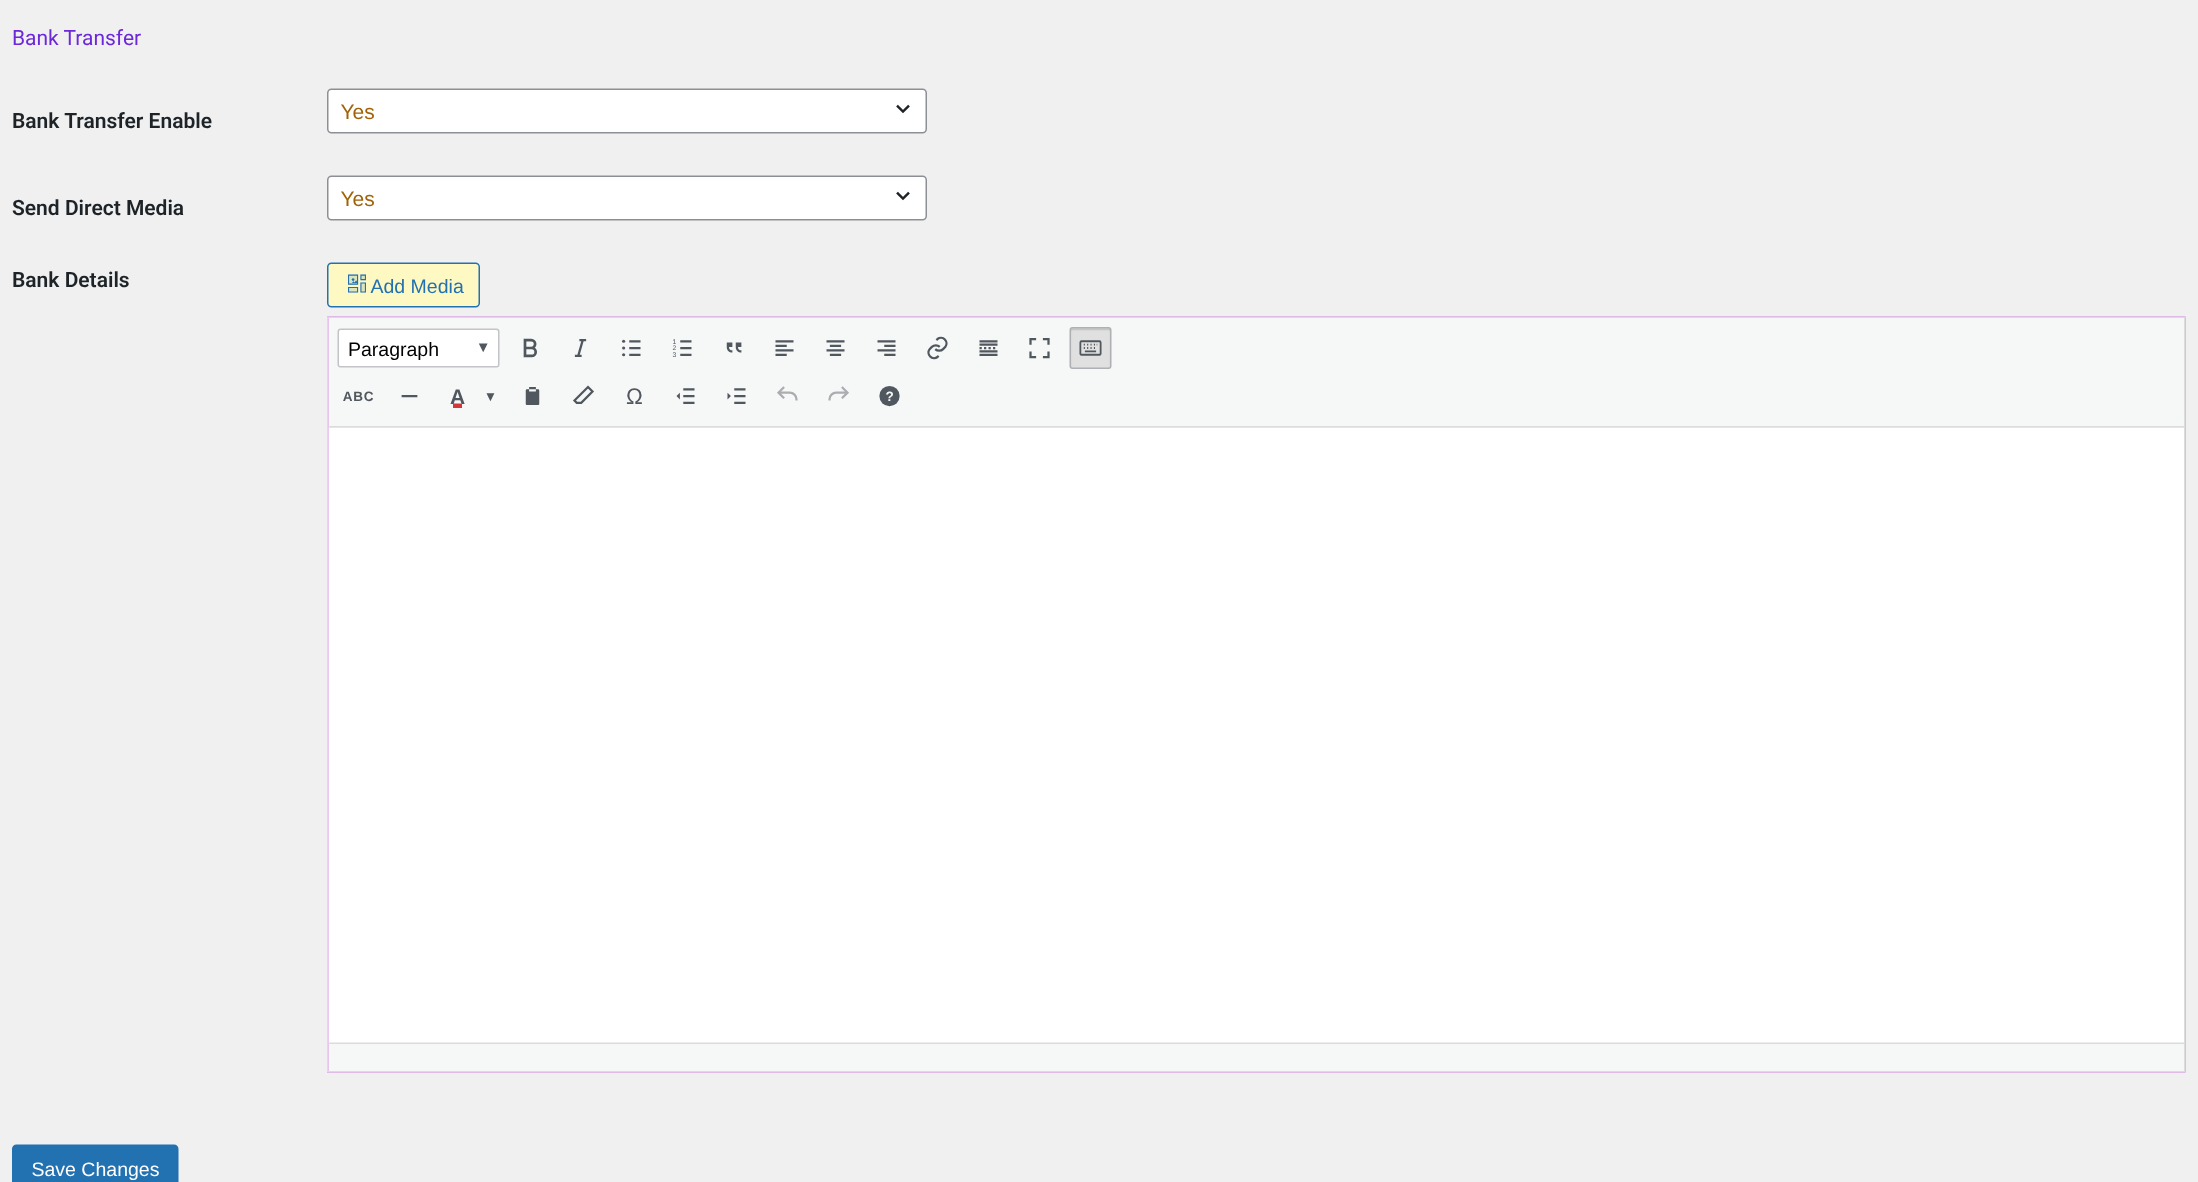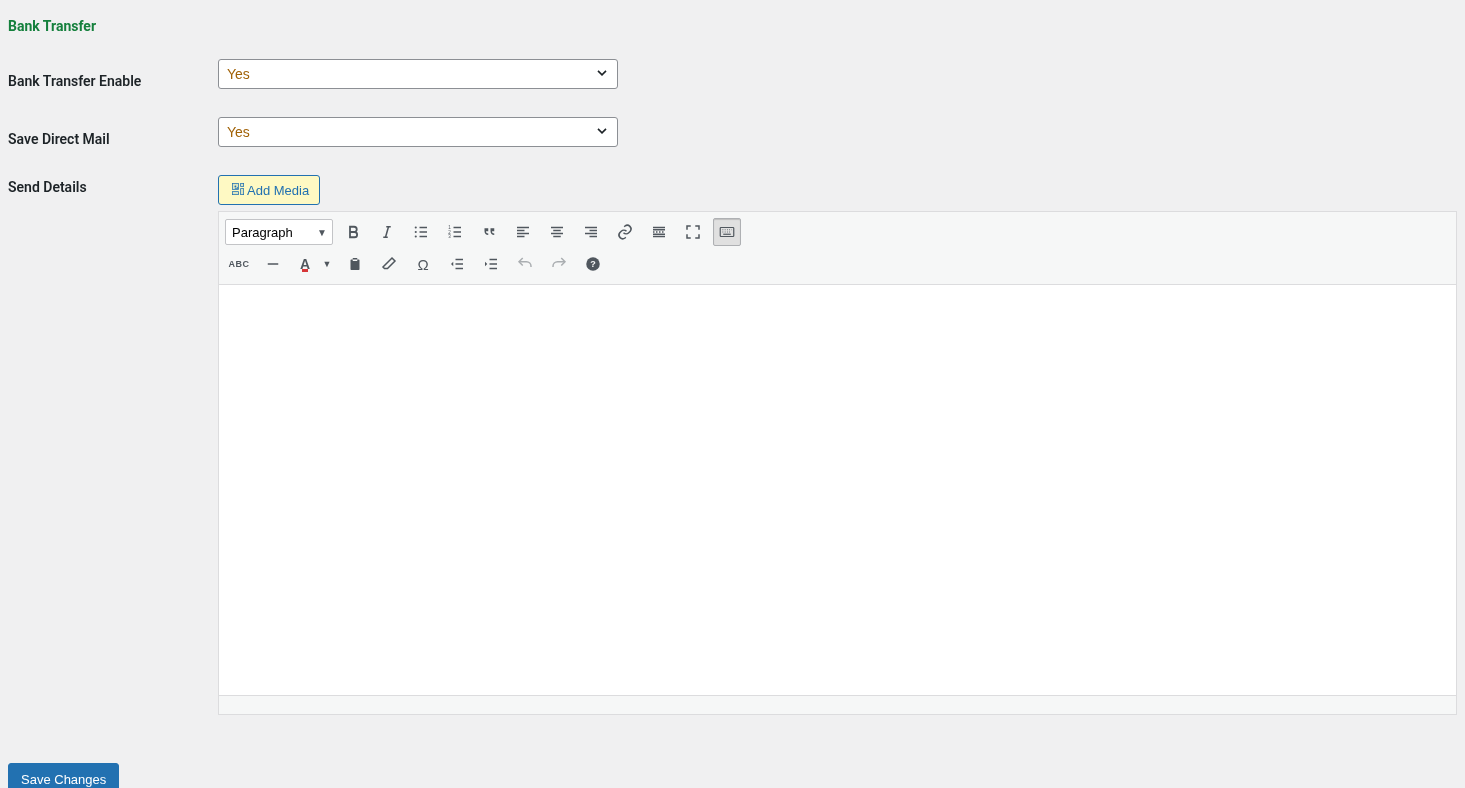--- a/index.html
+++ b/index.html
@@ -1,17 +1,17 @@
 <!DOCTYPE html>
 <html><head>
 <meta charset="utf-8">
 <style>
   html,body{margin:0;padding:0;background:#f0f0f1;font-family:-apple-system,BlinkMacSystemFont,"Segoe UI",Roboto,Oxygen-Sans,Ubuntu,Cantarell,"Helvetica Neue",sans-serif;color:#1d2327;font-size:13px;}
   .wrap{padding:8px 8px 30px 8px;width:1465px;box-sizing:border-box;}
-  .section-title{font-weight:700;font-size:14px;margin:10px 0 25px 0;color:#15803d;}
+  .section-title{font-weight:400;font-size:14px;margin:10px 0 25px 0;color:#6d28d9;}
   .form-row{display:flex;align-items:flex-end;margin-bottom:28px;}
   .form-label{width:210px;flex:0 0 210px;font-weight:600;font-size:14px;color:#1d2327;padding-top:4px;}
   .form-field{flex:1;}
   .select-wrap{position:relative;width:400px;}
   select.wp-select{width:100%;height:30px;padding:0 28px 0 8px;border:1px solid #8c8f94;border-radius:3px;background:#fff;font-size:14px;line-height:28px;color:#a16207;appearance:none;-webkit-appearance:none;-moz-appearance:none;box-shadow:0 0 0 transparent;}
   .select-wrap .chev{position:absolute;right:8px;top:50%;transform:translateY(-50%);pointer-events:none;color:#1d2327;}
   .add-media-btn{display:inline-flex;align-items:center;gap:0;border:1px solid #2271b1;color:#2271b1;background:#fef9c3;border-radius:3px;padding:0 10px;height:30px;font-size:13px;cursor:pointer;}
   .add-media-btn svg{color:#2271b1;}
   .editor-shell{margin-top:6px;border:1px solid #dcdcde;background:#d946ef;margin-left:0;position:relative;left:0;}
   .editor-toolbar{background:#f6f7f7;border-bottom:1px solid #dcdcde;padding:4px 6px;}
@@ -54,38 +54,38 @@
           <svg width="16" height="16" viewBox="0 0 20 20" fill="none" stroke="currentColor" stroke-width="2">
               <polyline points="5 8 10 13 15 8"></polyline>
             </svg>
         </span>
       </div>
     </div>
   </div>
 
   
   <div class="form-row">
-    <div class="form-label">Save Direct Mail</div>
+    <div class="form-label">Send Direct Media</div>
     <div class="form-field">
       <div class="select-wrap">
         <select class="wp-select">
           <option>Yes</option>
         </select>
         <span class="chev">
           <svg width="16" height="16" viewBox="0 0 20 20" fill="none" stroke="currentColor" stroke-width="2">
               <polyline points="5 8 10 13 15 8"></polyline>
             </svg>
         </span>
       </div>
     </div>
   </div>
 
   
   <div class="form-row editor-row">
-    <div class="form-label">Send Details</div>
+    <div class="form-label">Bank Details</div>
     <div class="form-field bank-details-field">
       <button type="button" class="add-media-btn">
         <span>
           <svg width="18" height="18" viewBox="0 0 24 24" fill="#2271b1">
               <path d="M4 4h9v9H4V4zm11 0h5v5h-5V4zm0 7h5v9h-5v-9zM4 15h9v5H4v-5z" opacity=".15"></path>
               <path d="M13 13H4V4h9v9zm-1-1V5H5v7h7zm8-3h-5V4h5v5zm-1-1V5h-3v3h3zm1 12h-5v-9h5v9zm-1-1v-7h-3v7h3zM13 20H4v-5h9v5zm-1-1v-3H5v3h7z"></path>
               <circle cx="8.5" cy="8.5" r="1.2"></circle>
               <path d="M7.5 11.5l1.3-1.6 1 1.1 1.5-1.9 1.2 2.4H7.5z"></path>
             </svg>
         </span>

